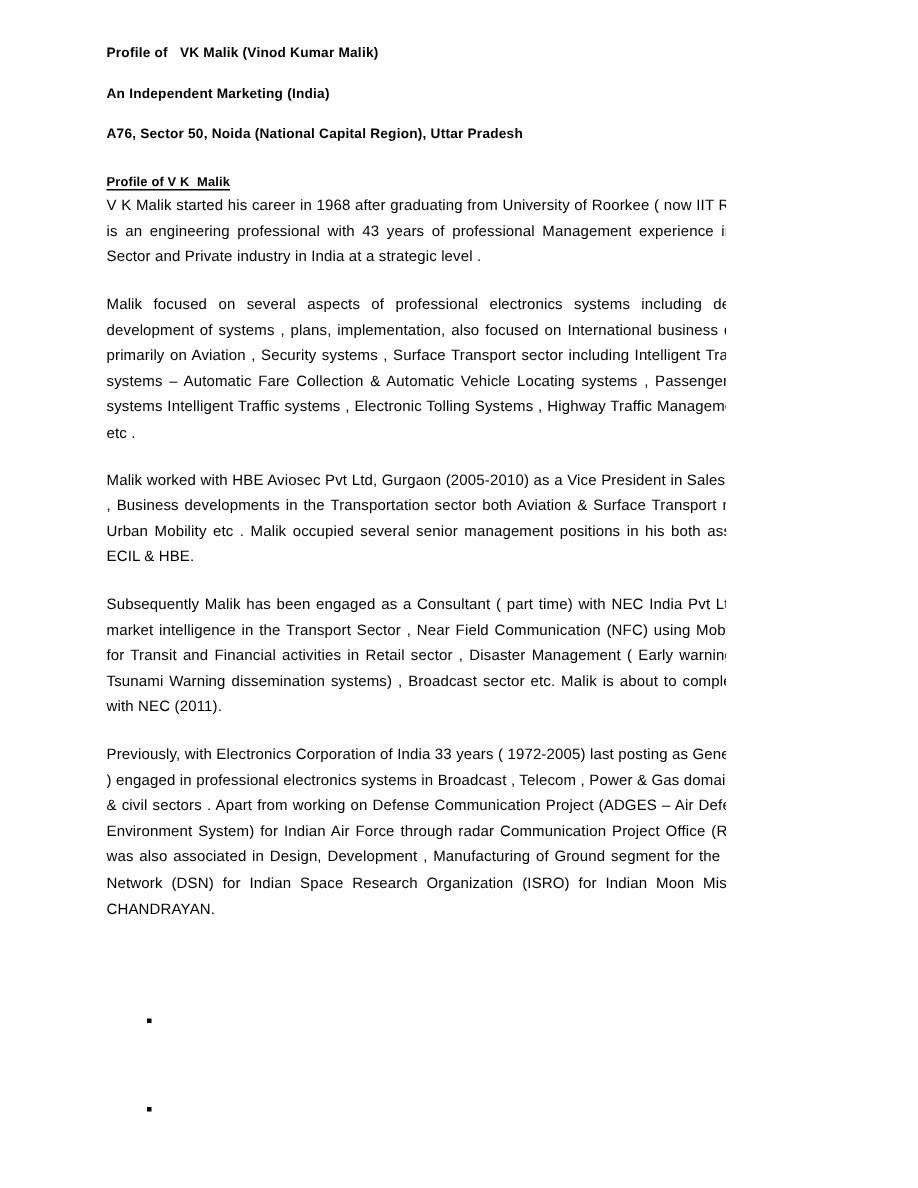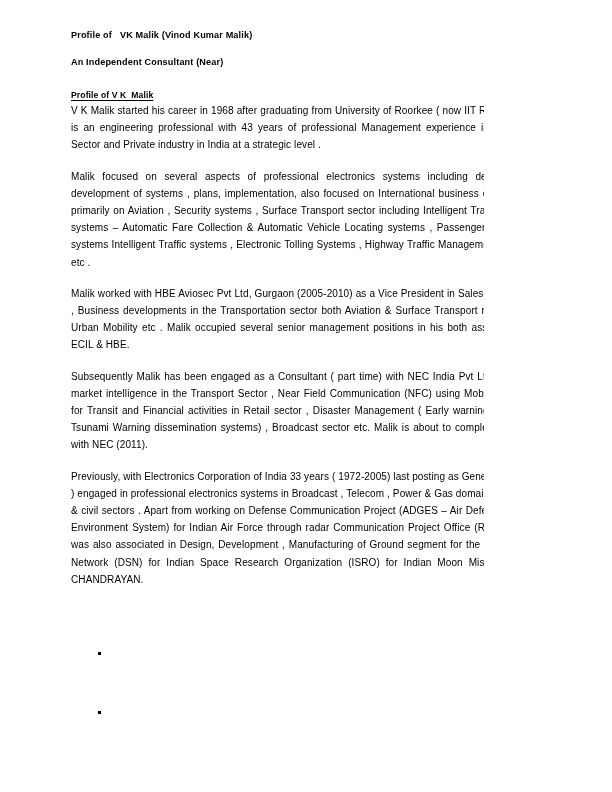--- a/index.html
+++ b/index.html
@@ -107,22 +107,23 @@
 <body>
 
 <div class="page">
   <div class="content">
 
     <div class="header-row">
       <span class="header-title">Profile of   VK Malik (Vinod Kumar Malik)</span>
       <span class="header-date">Jan 2012</span>
     </div>
 
-    <div class="subline">An Independent Consultant (Near)</div>
+    <div class="subline">An Independent Marketing (India)</div>
 
+    <div class="subline">A76, Sector 50, Noida (National Capital Region), Uttar Pradesh</div>
 
     <div>
       <span class="underlined-line">Profile of V K  Malik</span>
     </div>
 
     <p class="para">V K  Malik started his career  in 1968  after graduating from University of Roorkee ( now IIT Roorkee) and  is an engineering professional with 43 years  of  professional Management experience in the Public Sector and  Private industry in India  at a strategic level .</p>
 
     <p class="para">Malik focused on several aspects of   professional electronics systems  including definition and development  of systems , plans, implementation, also focused on  International business development primarily on Aviation , Security systems ,  Surface Transport   sector including Intelligent Transportations systems  –  Automatic  Fare Collection &amp; Automatic  Vehicle Locating systems ,  Passenger  Information systems Intelligent Traffic systems  , Electronic Tolling Systems , Highway Traffic Management solutions etc .</p>
 
     <p class="para">Malik worked  with HBE Aviosec Pvt Ltd, Gurgaon (2005-2010) as a Vice President in Sales &amp; Marketing  , Business developments in the Transportation sector both Aviation &amp; Surface Transport movements  , Urban Mobility etc . Malik occupied several senior management positions in his both assignments in ECIL &amp; HBE.</p>

